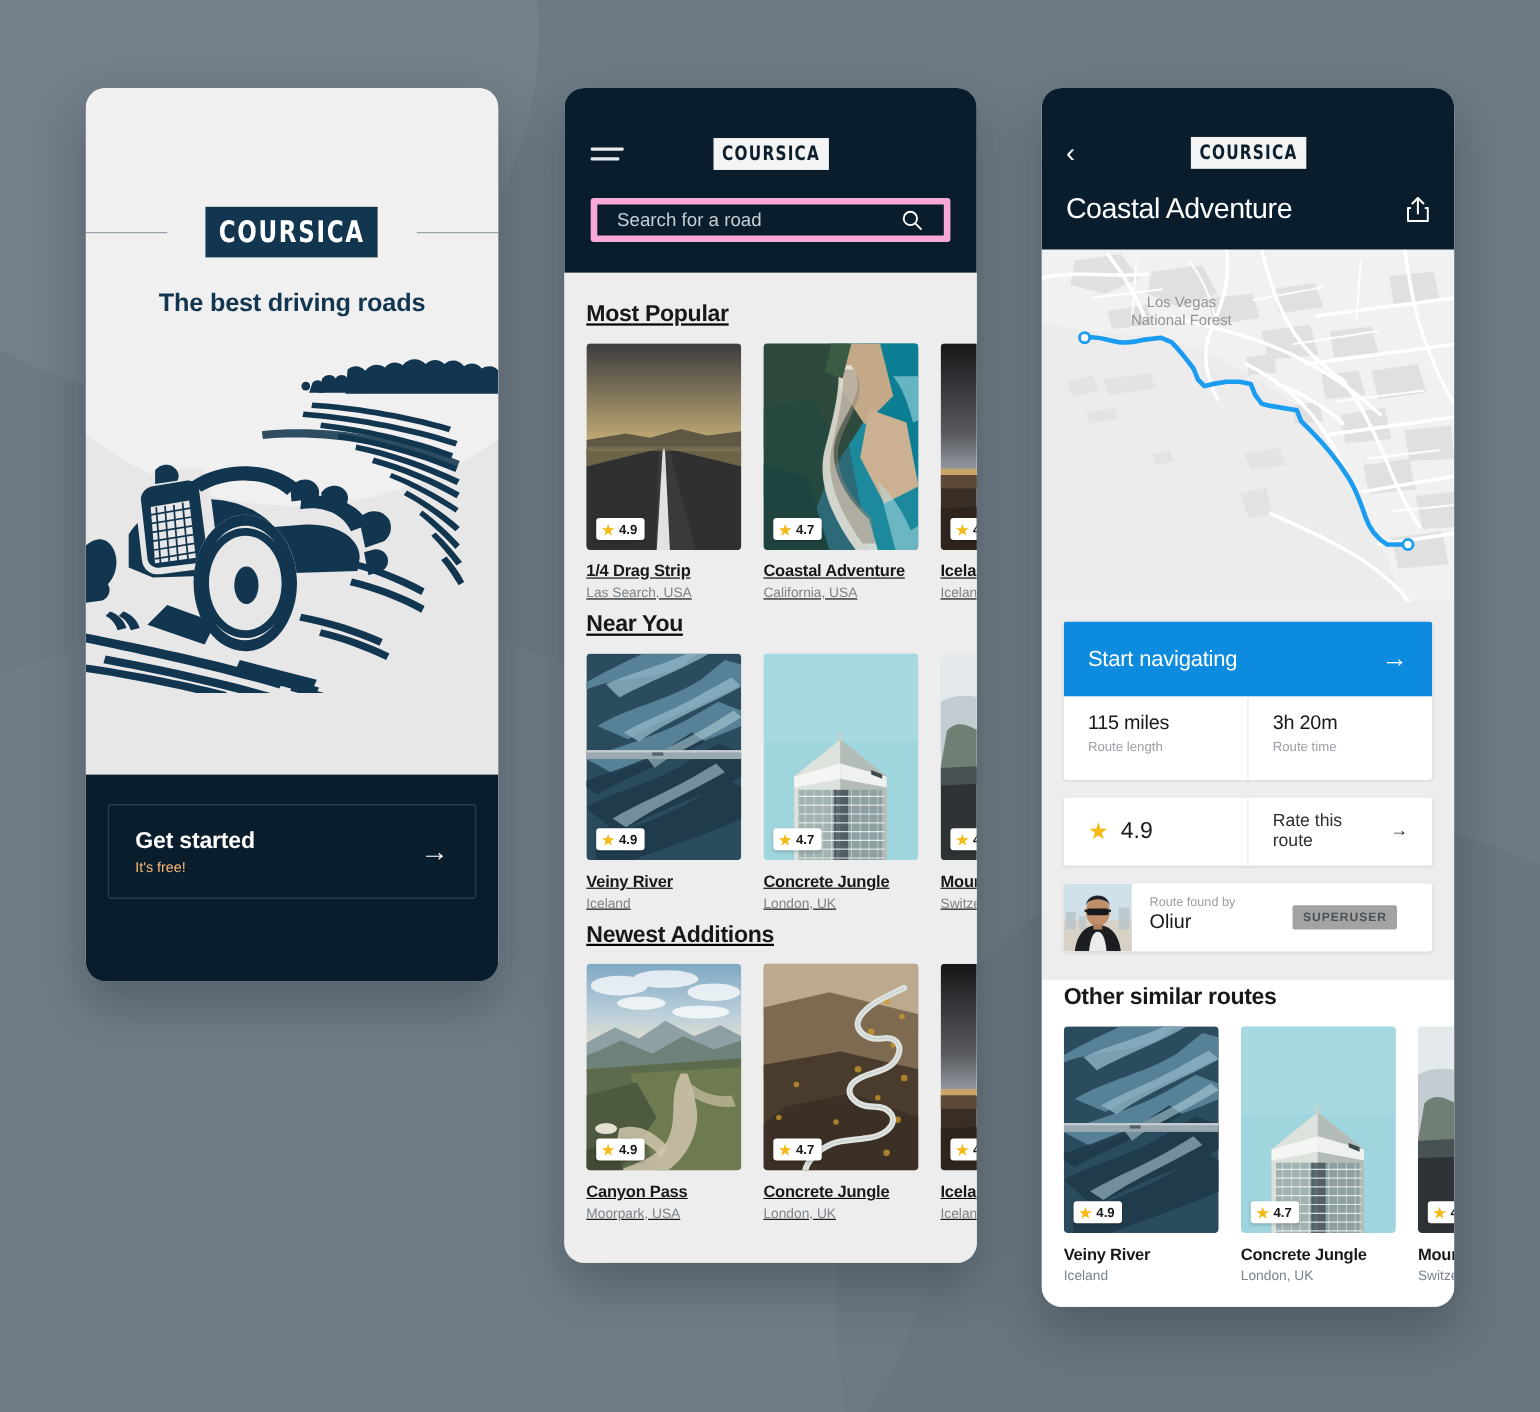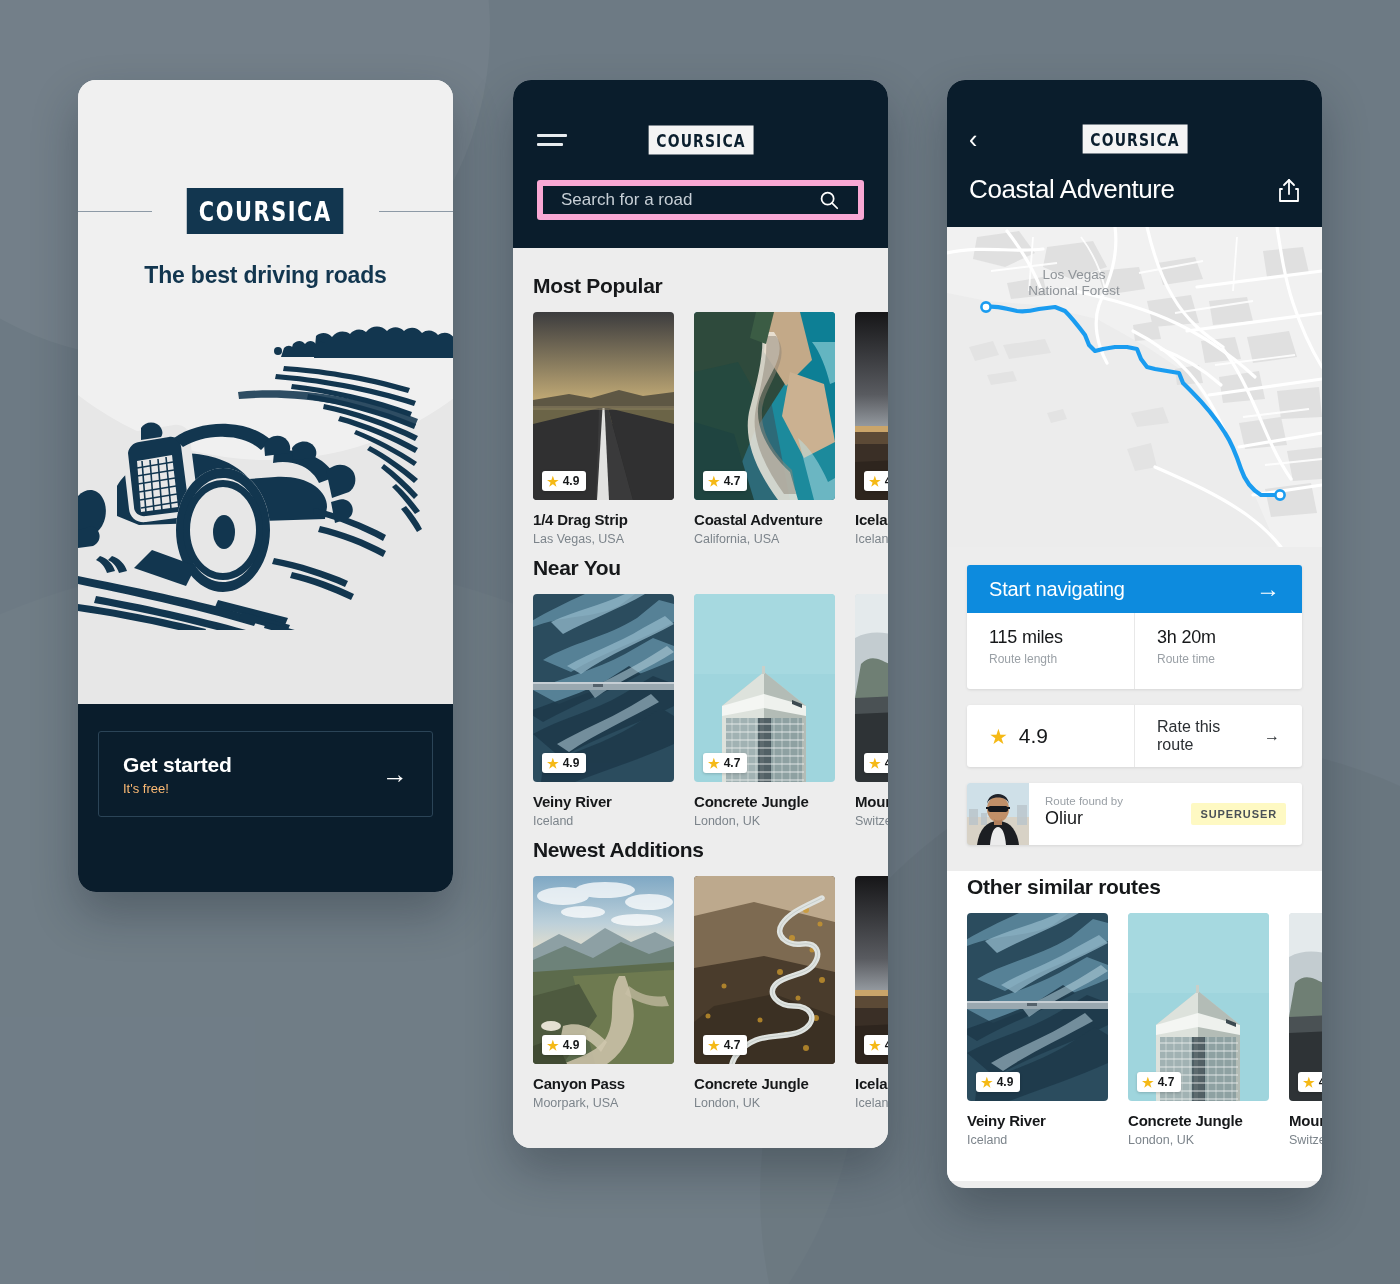--- a/index.html
+++ b/index.html
@@ -185,21 +185,21 @@
   }
   .search-field .placeholder {
     flex: 1;
     color: #c7cfd6;
     font-size: 17px;
   }
   .search-icon { width: 22px; height: 22px; }
 
   .browse-body { background: #ededed; padding: 26px 0 30px; }
 
-  .section { margin-bottom: 10px; }
+  .section { margin-bottom: 10px; text-decoration: underline; }
   .section-title {
     font-size: 21px;
     font-weight: 700;
     color: #16181a;
     padding: 0 20px;
     margin-bottom: 14px;
     letter-spacing: -0.3px;
   }
   .card-row {
     display: flex;
@@ -304,21 +304,21 @@
 
   .nav-card {
     background: #ffffff;
     border-radius: 3px;
     overflow: hidden;
     box-shadow: 0 1px 3px rgba(0,0,0,0.10);
     margin-bottom: 16px;
   }
   .nav-cta {
     background: #0d8bde;
-    height: 48px;
+    height: 68px;
     display: flex;
     align-items: center;
     justify-content: space-between;
     padding: 0 22px;
     cursor: pointer;
   }
   .nav-cta-label { color: #ffffff; font-size: 20px; letter-spacing: -0.2px; }
   .nav-cta .arrow-glyph { font-size: 24px; }
   .stat-row { display: flex; height: 76px; }
   .stat-cell { flex: 1; padding: 14px 22px 0; }
@@ -364,22 +364,22 @@
     overflow: hidden;
     box-shadow: 0 1px 3px rgba(0,0,0,0.10);
   }
   .avatar { width: 62px; flex: 0 0 62px; overflow: hidden; }
   .avatar svg { width: 100%; height: 100%; display: block; }
   .author-meta { flex: 1; padding: 12px 0 0 16px; }
   .author-kicker { font-size: 11.5px; color: #9aa0a6; }
   .author-name { font-size: 18px; color: #16181a; margin-top: 1px; }
   .superuser-badge {
     align-self: center;
-    margin-right: 16px;
-    background: #fef9c3;
+    margin-right: 32px;
+    background: #a3a3a3;
     color: #4a5156;
     font-size: 11px;
     font-weight: 700;
     letter-spacing: 0.9px;
     padding: 5px 9px;
     border-radius: 2px;
   }
 
   .similar-section { background: #ffffff; padding: 4px 0 34px; }
 </style>
@@ -535,21 +535,21 @@
               <path d="M0 112 L66 96 L63 188 L0 188Z" fill="#303031"></path>
               <path d="M141 112 L75 96 L100 188 L141 188Z" fill="#303031"></path>
               <rect y="94" width="141" height="4" fill="#8d8162" opacity="0.5"></rect>
             </svg>
             <div class="rating-chip">
               <span class="star">★</span>
               <span>4.9</span>
             </div>
           </div>
           <div class="card-name">1/4 Drag Strip</div>
-          <div class="card-loc">Las Vegas, USA</div>
+          <div class="card-loc">Las Search, USA</div>
         </div>
 
         <div class="route-card">
           <div class="card-thumb">
             <svg viewBox="0 0 141 188" preserveAspectRatio="xMidYMid slice">
               <rect width="141" height="188" fill="#2d6a78"></rect>
               <path d="M60 0 L141 0 L141 188 L96 188 Z" fill="#1c8a9c"></path>
               <path d="M86 0 L141 0 L141 120 L104 130 Z" fill="#0d7f95"></path>
               <path d="M0 0 L78 0 L92 70 L60 120 L0 96Z" fill="#2e4a3c"></path>
               <path d="M0 60 L44 50 L70 96 L48 150 L0 140Z" fill="#25493f"></path>

